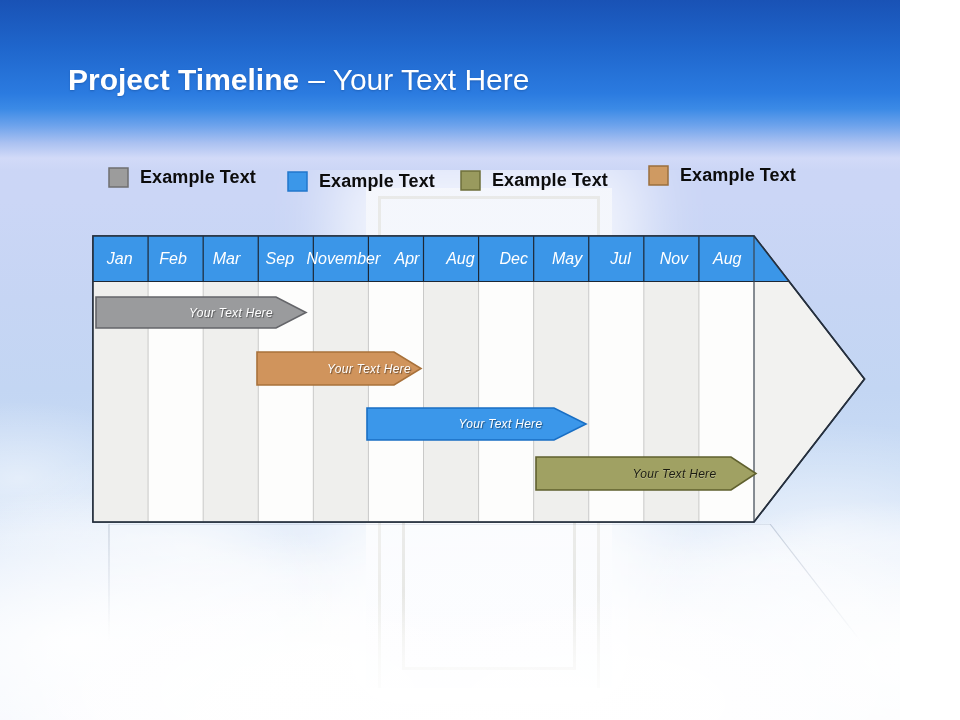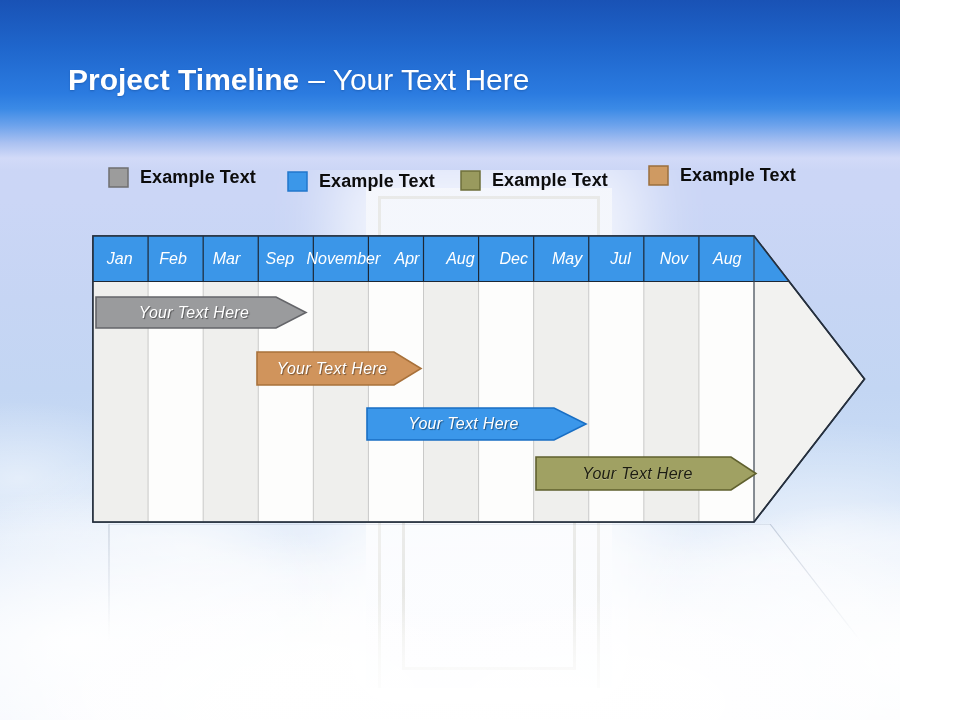--- a/index.html
+++ b/index.html
@@ -57,22 +57,22 @@
   .legend-item .lbl{font-weight:700;font-size:18px;color:#0c0c0c;margin-left:11px;
     letter-spacing:.1px;}
 
   
   .chart{position:absolute;left:92px;top:235px;width:774px;height:288px;z-index:7;font-style:italic;}
   .chart svg{position:absolute;left:0;top:0;display:block;}
   .months{position:absolute;left:1px;top:1px;width:661px;height:45px;display:flex;}
   .mcell{flex:1 1 0;display:flex;align-items:center;justify-content:center;}
   .mcell span{color:#ffffff;font-size:16px;}
   .bar-label{position:absolute;display:flex;align-items:center;justify-content:center;
-    font-size:16px;color:#ffffff;letter-spacing:.3px;white-space:nowrap;
-    text-shadow:1px 1px 1px rgba(0,0,0,.45);}
+    font-size:12px;color:#ffffff;letter-spacing:.3px;white-space:nowrap;
+    text-shadow:1px 1px 1px rgba(0,0,0,.45);padding-left:37px;}
   .bar-label.dark{color:#1c1c10;text-shadow:0 1px 0 rgba(255,255,255,.25);}
   .bl-0{left:4px;top:62px;width:196px;height:31px;}
   .bl-1{left:165px;top:117px;width:150px;height:33px;}
   .bl-2{left:275px;top:173px;width:193px;height:32px;}
   .bl-3{left:444px;top:222px;width:203px;height:33px;}
 
   
   .reflection{position:absolute;left:108px;top:524px;width:774px;height:130px;z-index:3;
     -webkit-mask-image:linear-gradient(180deg,rgba(0,0,0,.6),rgba(0,0,0,0) 90%);
     mask-image:linear-gradient(180deg,rgba(0,0,0,.6),rgba(0,0,0,0) 90%);}

